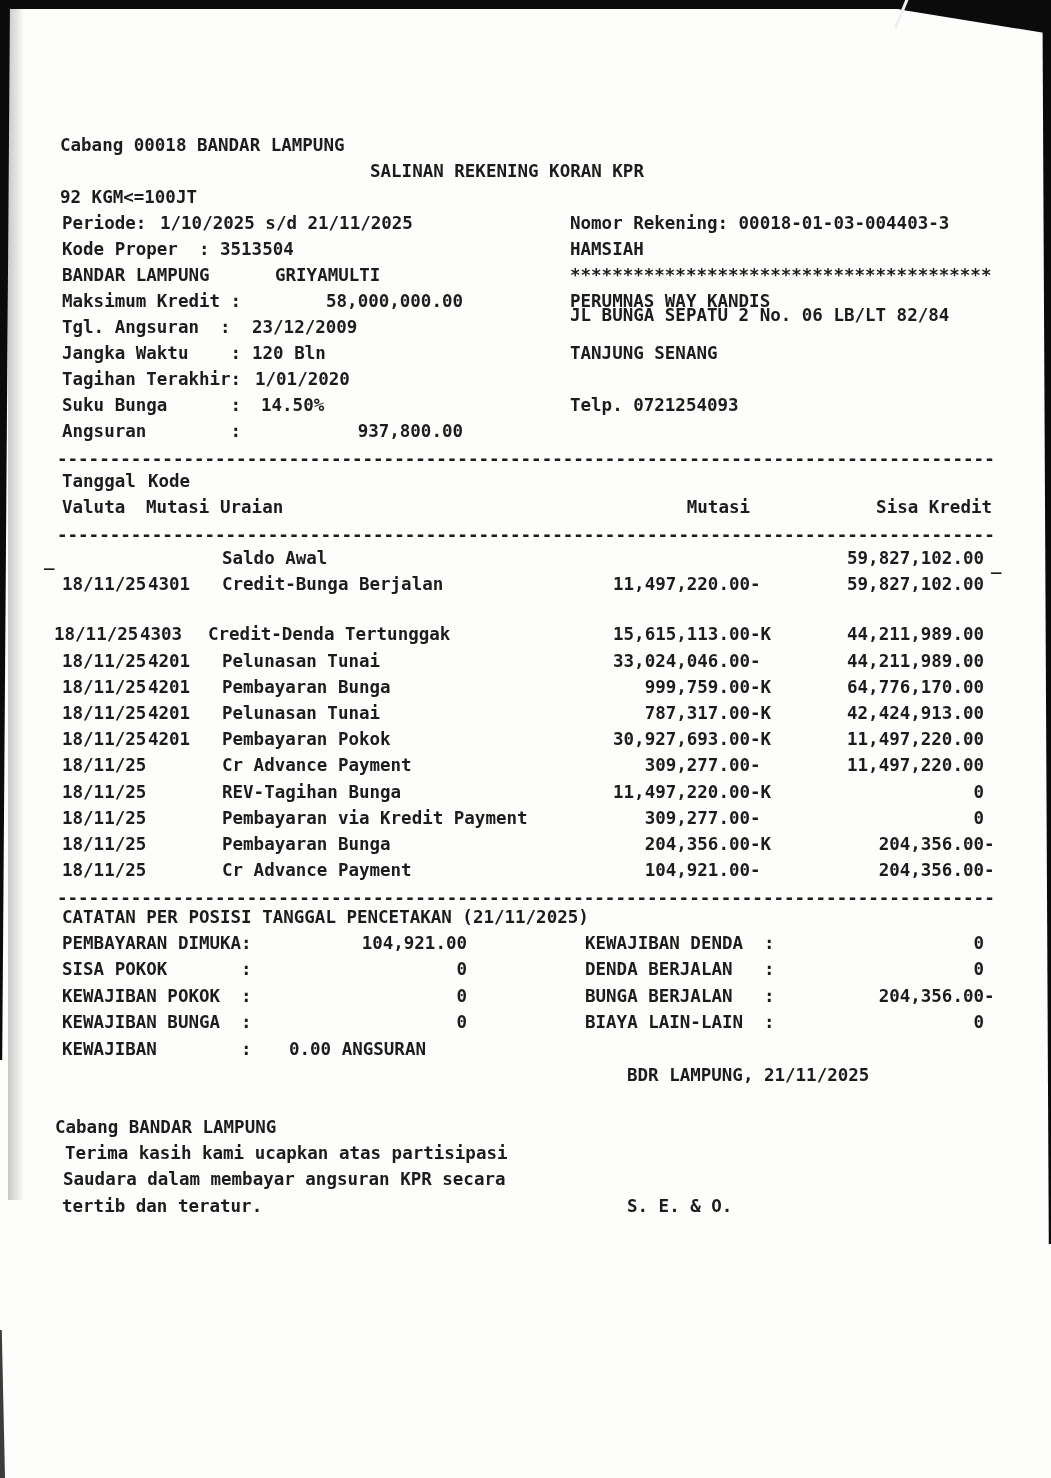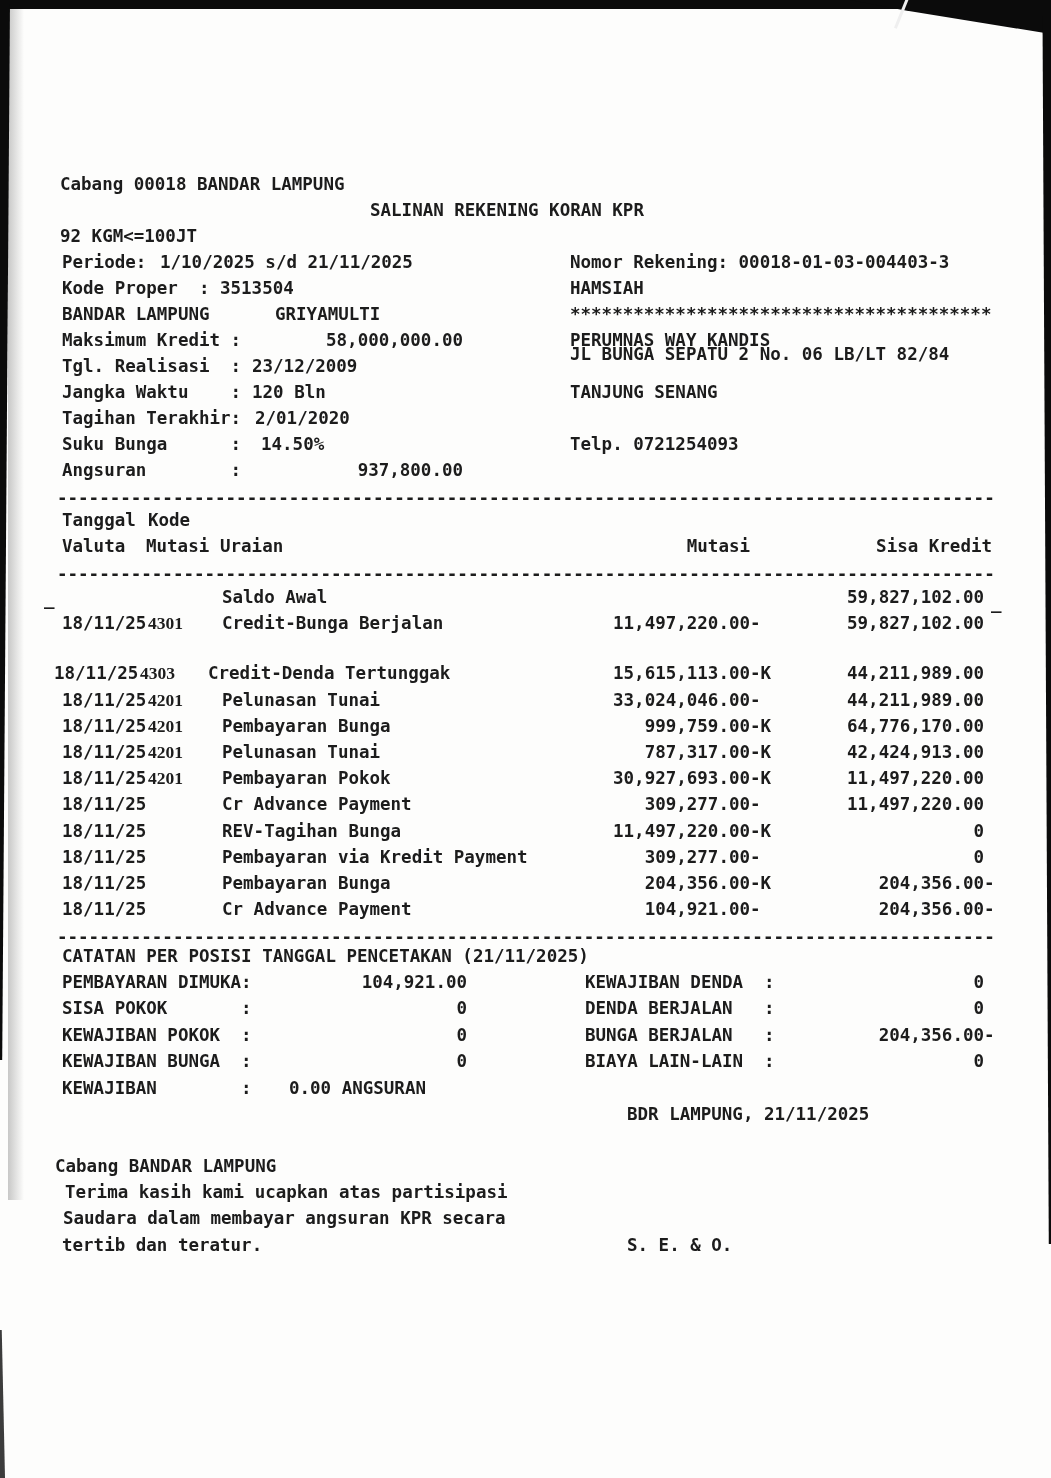--- a/index.html
+++ b/index.html
@@ -2,31 +2,31 @@
 <html><head>
 <meta charset="utf-8">
 <style>
   html,body{margin:0;padding:0;}
   body{
     width:1051px;height:1478px;position:relative;overflow:hidden;
     background:#fdfdfc;
     font-family:"DejaVu Sans Mono","Liberation Mono",monospace;
     font-weight:bold;color:#1c1c1c;
   }
-  #doc{position:absolute;inset:0;font-size:17.5px;line-height:22px;margin-top:39px;}
+  #doc{position:absolute;inset:0;font-size:17.5px;line-height:22px;}
   .ln{position:absolute;white-space:pre;}
   .ramt{position:absolute;white-space:pre;text-align:right;}
   .sfx{position:absolute;left:100%;top:0;white-space:pre;}
   .sep{letter-spacing:0;}
   
   #rows{position:absolute;top:547px;left:0;width:1051px;}
   .trow{position:relative;height:26.2px;}
   .trow.gap{margin-top:24px;}
   .c-date{position:absolute;left:62px;white-space:pre;text-align:right;}
-  .c-code{position:absolute;left:148px;white-space:pre;font-family:Liberation Serif, serif;}
+  .c-code{position:absolute;left:148px;white-space:pre;}
   .c-desc{position:absolute;left:222px;white-space:pre;}
   .c-mut{position:absolute;left:420px;width:330px;text-align:right;white-space:pre;}
   .c-sisa{position:absolute;left:650px;width:334px;text-align:right;white-space:pre;}
   .trow.gap .c-date{left:54px}
   .trow.gap .c-code{left:140px}
   .trow.gap .c-desc{left:208px}
   
   .edge{position:absolute;background:#0b0b0b;}
   .edge-top{left:0;top:0;width:1051px;height:9px;}
   .edge-topright{left:850px;top:0;width:201px;height:34px;
@@ -52,26 +52,26 @@
   <div class="ln" style="top:186px;left:60px">92 KGM&lt;=100JT</div>
 
   <div class="ln" style="top:212px;left:62px">Periode:</div>
   <div class="ln" style="top:212px;left:160px">1/10/2025 s/d 21/11/2025</div>
   <div class="ln" style="top:238px;left:62px">Kode Proper  :</div>
   <div class="ln" style="top:238px;left:220px">3513504</div>
   <div class="ln" style="top:264px;left:62px">BANDAR LAMPUNG</div>
   <div class="ln" style="top:264px;left:275px">GRIYAMULTI</div>
   <div class="ln" style="top:290px;left:62px">Maksimum Kredit :</div>
   <div class="ramt" style="top:290px;left:250px;width:213px">58,000,000.00</div>
-  <div class="ln" style="top:316px;left:62px">Tgl. Realisasi  :</div>
+  <div class="ln" style="top:316px;left:62px">Tgl. Angsuran  :</div>
   <div class="ln" style="top:316px;left:252px">23/12/2009</div>
   <div class="ln" style="top:342px;left:62px">Jangka Waktu    :</div>
   <div class="ln" style="top:342px;left:252px">120 Bln</div>
   <div class="ln" style="top:368px;left:62px">Tagihan Terakhir:</div>
-  <div class="ln" style="top:368px;left:255px">2/01/2020</div>
+  <div class="ln" style="top:368px;left:255px">1/01/2020</div>
   <div class="ln" style="top:394px;left:62px">Suku Bunga      :</div>
   <div class="ln" style="top:394px;left:261px">14.50%</div>
   <div class="ln" style="top:420px;left:62px">Angsuran        :</div>
   <div class="ramt" style="top:420px;left:250px;width:213px">937,800.00</div>
 
   <div class="ln" style="top:212px;left:570px">Nomor Rekening: 00018-01-03-004403-3</div>
   <div class="ln" style="top:238px;left:570px">HAMSIAH</div>
   <div class="ln" style="top:264px;left:570px">****************************************</div>
   <div class="ln" style="top:290px;left:570px">PERUMNAS WAY KANDIS</div>
   <div class="ln" style="top:304px;left:570px">JL BUNGA SEPATU 2 No. 06 LB/LT 82/84</div>

